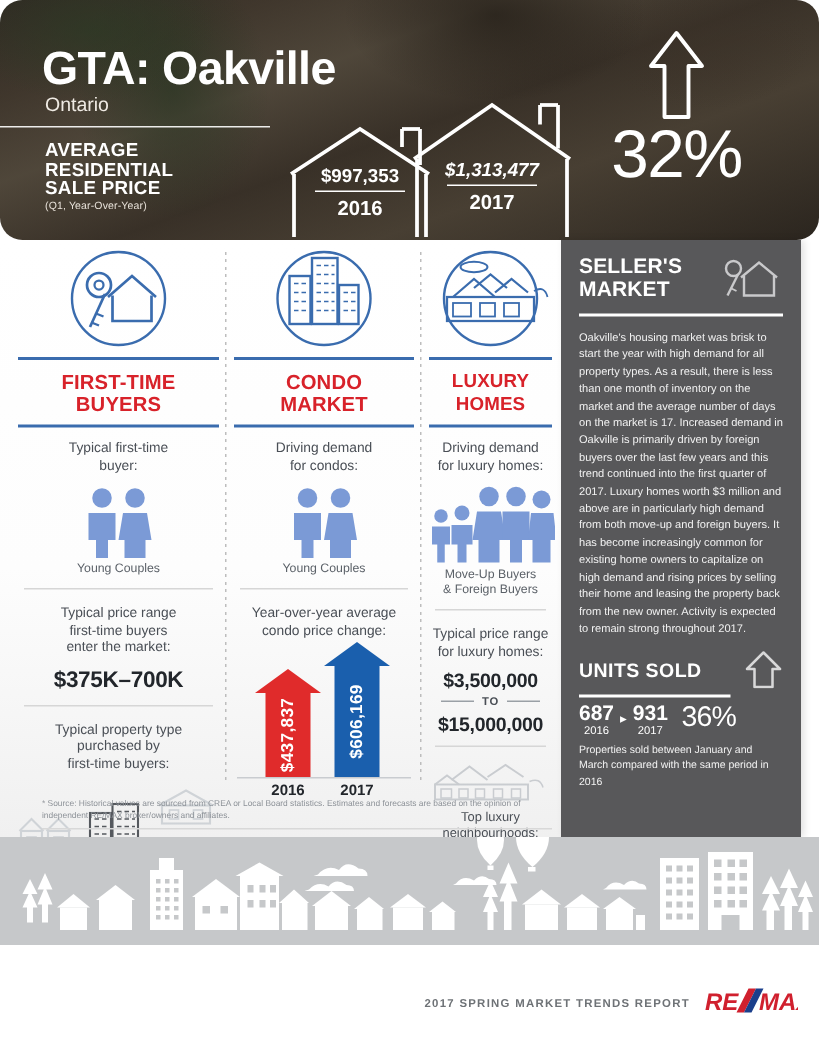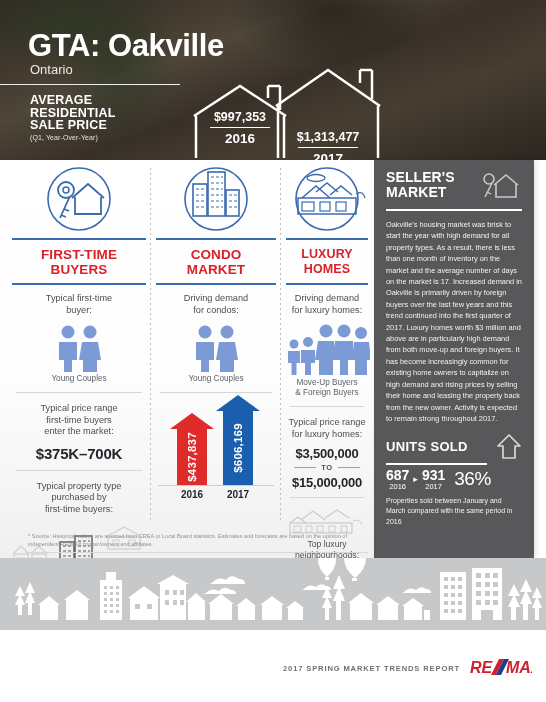--- a/index.html
+++ b/index.html
@@ -11,20 +11,21 @@
   }
   #page { position: relative; width: 546px; height: 702px; background: #fff; }
 
   
   .hero {
     position: absolute; left: 0; top: 0; width: 546px; height: 160px;
     background:
       linear-gradient(rgba(28,24,20,.55), rgba(28,24,20,.55)),
       linear-gradient(160deg,#4a4036 0%,#6b5c4a 18%,#8d7f68 34%,#5b4e3f 52%,#7d6e58 70%,#3d352b 100%);
     overflow: hidden;
+    border-radius: 15px;
   }
   .hero::before{
     content:""; position:absolute; left:0; top:0; width:546px; height:160px;
     background:
       radial-gradient(ellipse 120px 70px at 60px 20px, rgba(40,60,35,.55), transparent 70%),
       radial-gradient(ellipse 90px 120px at 115px 60px, rgba(30,50,28,.5), transparent 72%),
       radial-gradient(ellipse 140px 80px at 330px 10px, rgba(25,20,15,.6), transparent 72%),
       radial-gradient(ellipse 100px 60px at 470px 30px, rgba(60,50,40,.45), transparent 72%);
   }
   .hero-title {
@@ -168,25 +169,31 @@
 
     <div class="house-call" style="left:272px; top:62px; width:112px; height:96px;">
       <svg width="112" height="96">
         <polyline points="4,44 56,8 108,44" fill="none" stroke="#fff" stroke-width="2.5"></polyline>
         <line x1="88" y1="21" x2="88" y2="8" stroke="#fff" stroke-width="2.5"></line>
         <line x1="88" y1="8" x2="100" y2="8" stroke="#fff" stroke-width="2.5"></line>
         <line x1="100" y1="8" x2="100" y2="37" stroke="#fff" stroke-width="2.5"></line>
         <line x1="6" y1="44" x2="6" y2="96" stroke="#fff" stroke-width="2.5"></line>
         <line x1="106" y1="44" x2="106" y2="96" stroke="#fff" stroke-width="2.5"></line>
       </svg>
-      <div class="price" style="margin-top:68px;">$1,313,477</div>
+      <div class="price" style="margin-top:44px;font-style:italic;">$1,313,477</div>
       <div class="uline"></div>
       <div class="yr">2017</div>
     </div>
 
+    <div class="pct-wrap">
+      <svg width="40" height="62" style="display:block;margin:0 auto;">
+        <polygon points="20,4 37,26 28,26 28,60 12,60 12,26 3,26" fill="none" stroke="#fff" stroke-width="2.6" stroke-linejoin="round"></polygon>
+      </svg>
+      <div class="pct-num">32%</div>
+    </div>
   </div>
 
   <div class="panel">
 
     <div class="vdash" style="left:150px;"></div>
     <div class="vdash" style="left:280px;"></div>
 
     <div class="col col-a">
       <div class="icon-circle">
         <svg width="74" height="70" viewBox="0 0 74 70">
@@ -344,20 +351,22 @@
         <svg width="66" height="48" viewBox="0 0 66 48">
           <circle cx="22" cy="8" r="6.5" fill="#7b9ad6"></circle>
           <path d="M13 18h18v18h-5v12h-8V36h-5z" fill="#7b9ad6"></path>
           <circle cx="44" cy="8" r="6.5" fill="#7b9ad6"></circle>
           <path d="M36 18h16l3 18h-4v12h-14V36h-4z" fill="#7b9ad6"></path>
         </svg>
       </div>
       <div class="sublabel">Young Couples</div>
 
       <div class="hrule-gray"></div>
+      <div class="cap" style="white-space:pre-line;padding-bottom:0;">Year-over-year average
+condo price change:</div>
 
       <div class="bars">
         <div class="bar" style="left:18px; height:72px;">
           <div class="arrow" style="border-bottom:16px solid #e02b2b;"></div>
           <div class="body" style="height:56px;background:#e02b2b;">
             <span>$437,837</span>
           </div>
           <div class="yr">2016</div>
         </div>
         <div class="bar" style="left:64px; height:90px;">

